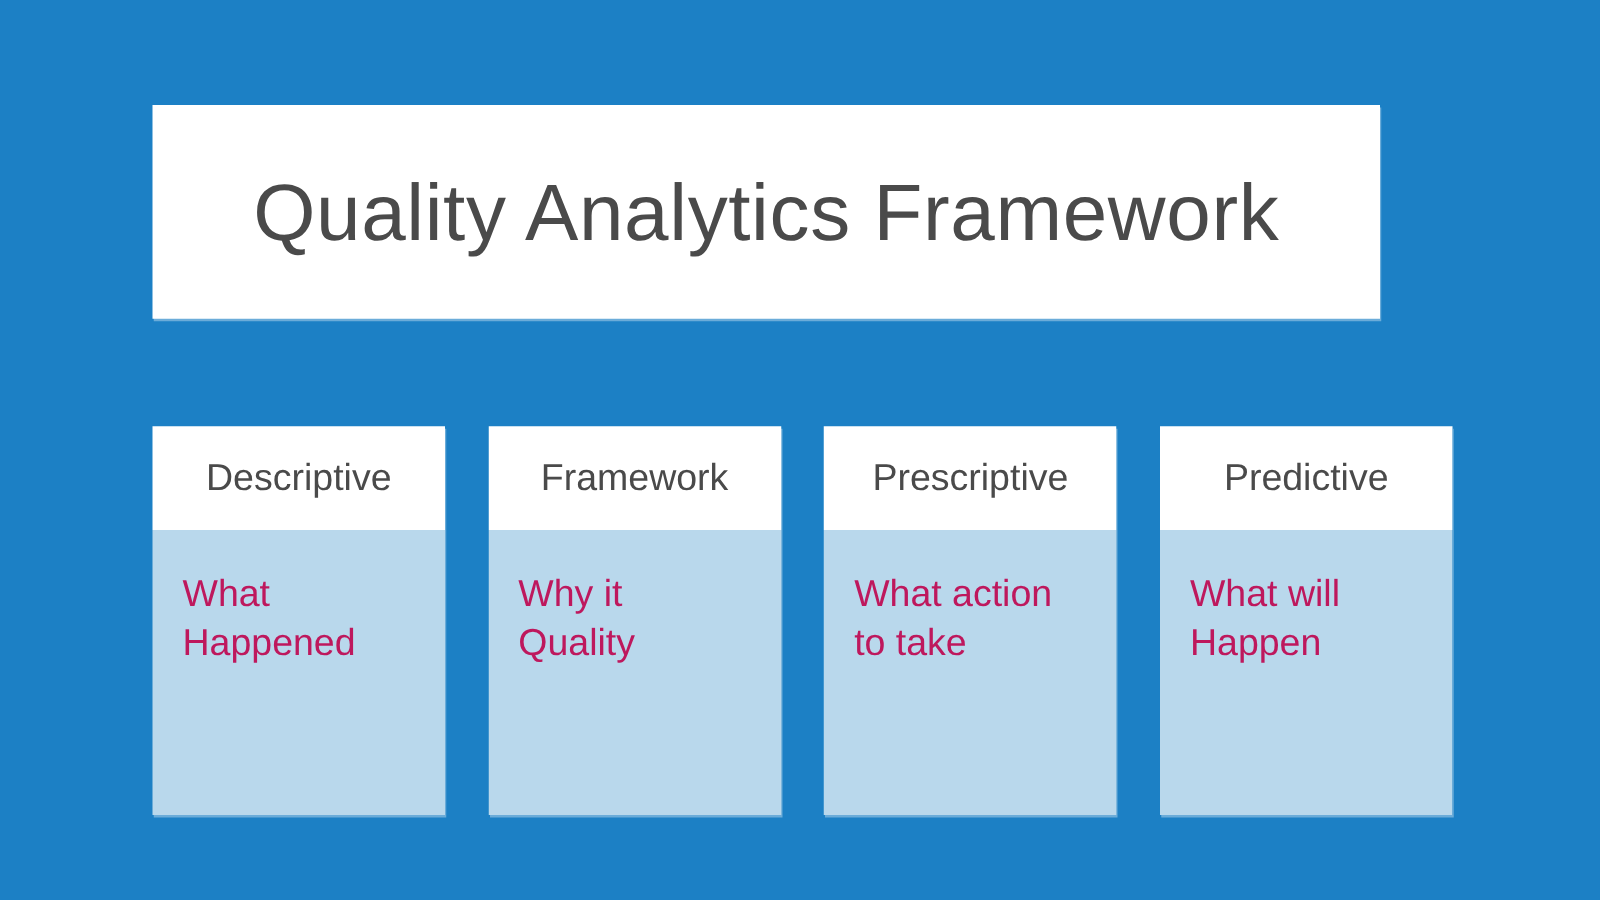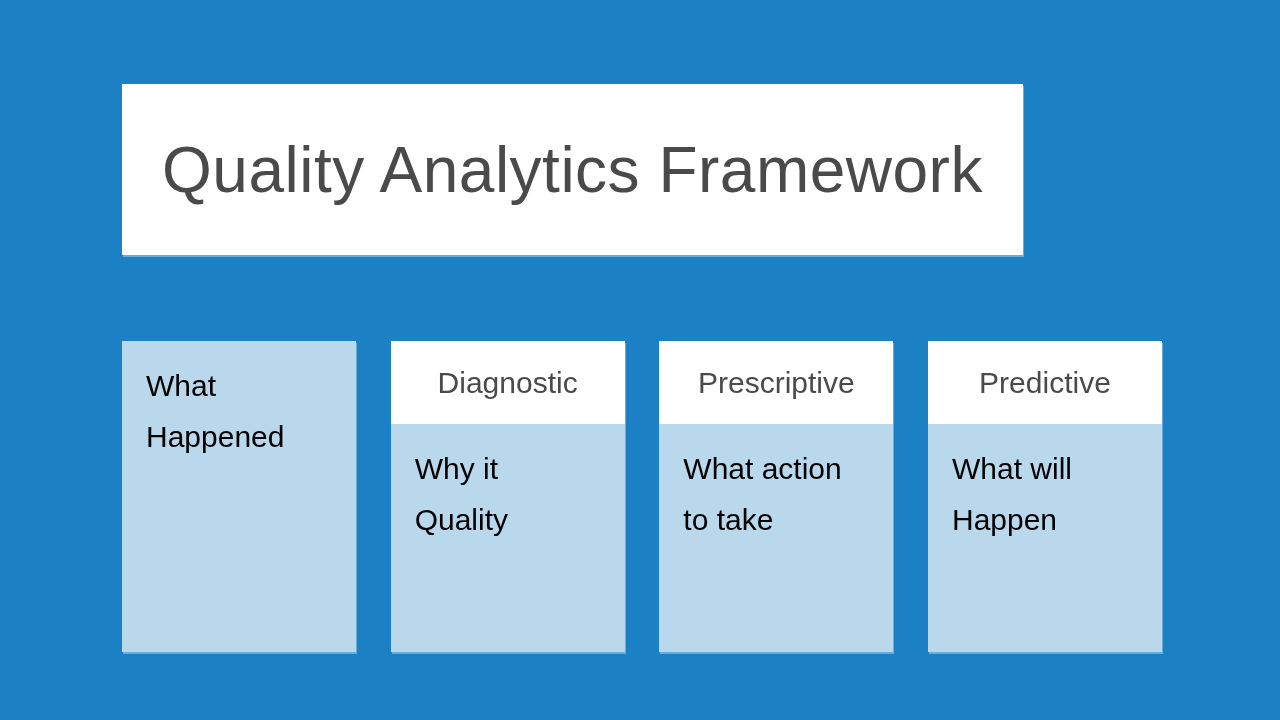--- a/index.html
+++ b/index.html
@@ -12,21 +12,21 @@
     background: #1C80C5;
     overflow: hidden;
     font-family: "Liberation Sans", "DejaVu Sans", sans-serif;
     color: #4A4A4A;
     position: relative;
   }
   .title-card {
     position: absolute;
     left: 122px;
     top: 84px;
-    width: 901px;
+    width: 982px;
     height: 171px;
     background: #FFFFFF;
     display: flex;
     align-items: center;
     justify-content: center;
     box-shadow: 1px 2px 0 rgba(255,255,255,0.35);
   }
   .title-card h1 {
     margin: 0;
     font-size: 64px;
@@ -56,44 +56,45 @@
     display: flex;
     align-items: center;
     justify-content: center;
     font-size: 30px;
     font-weight: 400;
     color: #4A4A4A;
   }
   .col-body {
     flex: 1;
     background: #B9D8EC;
-    padding: 19px 20px 0 24px;
+    padding: 32px 20px 0 24px;
     font-size: 30px;
     font-weight: 400;
-    line-height: 51px;
-    color: #000000;
+    line-height: 39px;
+    color: #be185d;
     white-space: pre-line;
   }
 </style>
 </head>
 <body>
 
 <div class="title-card">
   <h1>Quality Analytics Framework</h1>
 </div>
 
 <div class="columns-row">
 
   <div class="column">
+    <div class="col-header">Descriptive</div>
     <div class="col-body">What
 Happened</div>
   </div>
 
   <div class="column">
-    <div class="col-header">Diagnostic</div>
+    <div class="col-header">Framework</div>
     <div class="col-body">Why it
 Quality</div>
   </div>
 
   <div class="column">
     <div class="col-header">Prescriptive</div>
     <div class="col-body">What action
 to take</div>
   </div>
 

